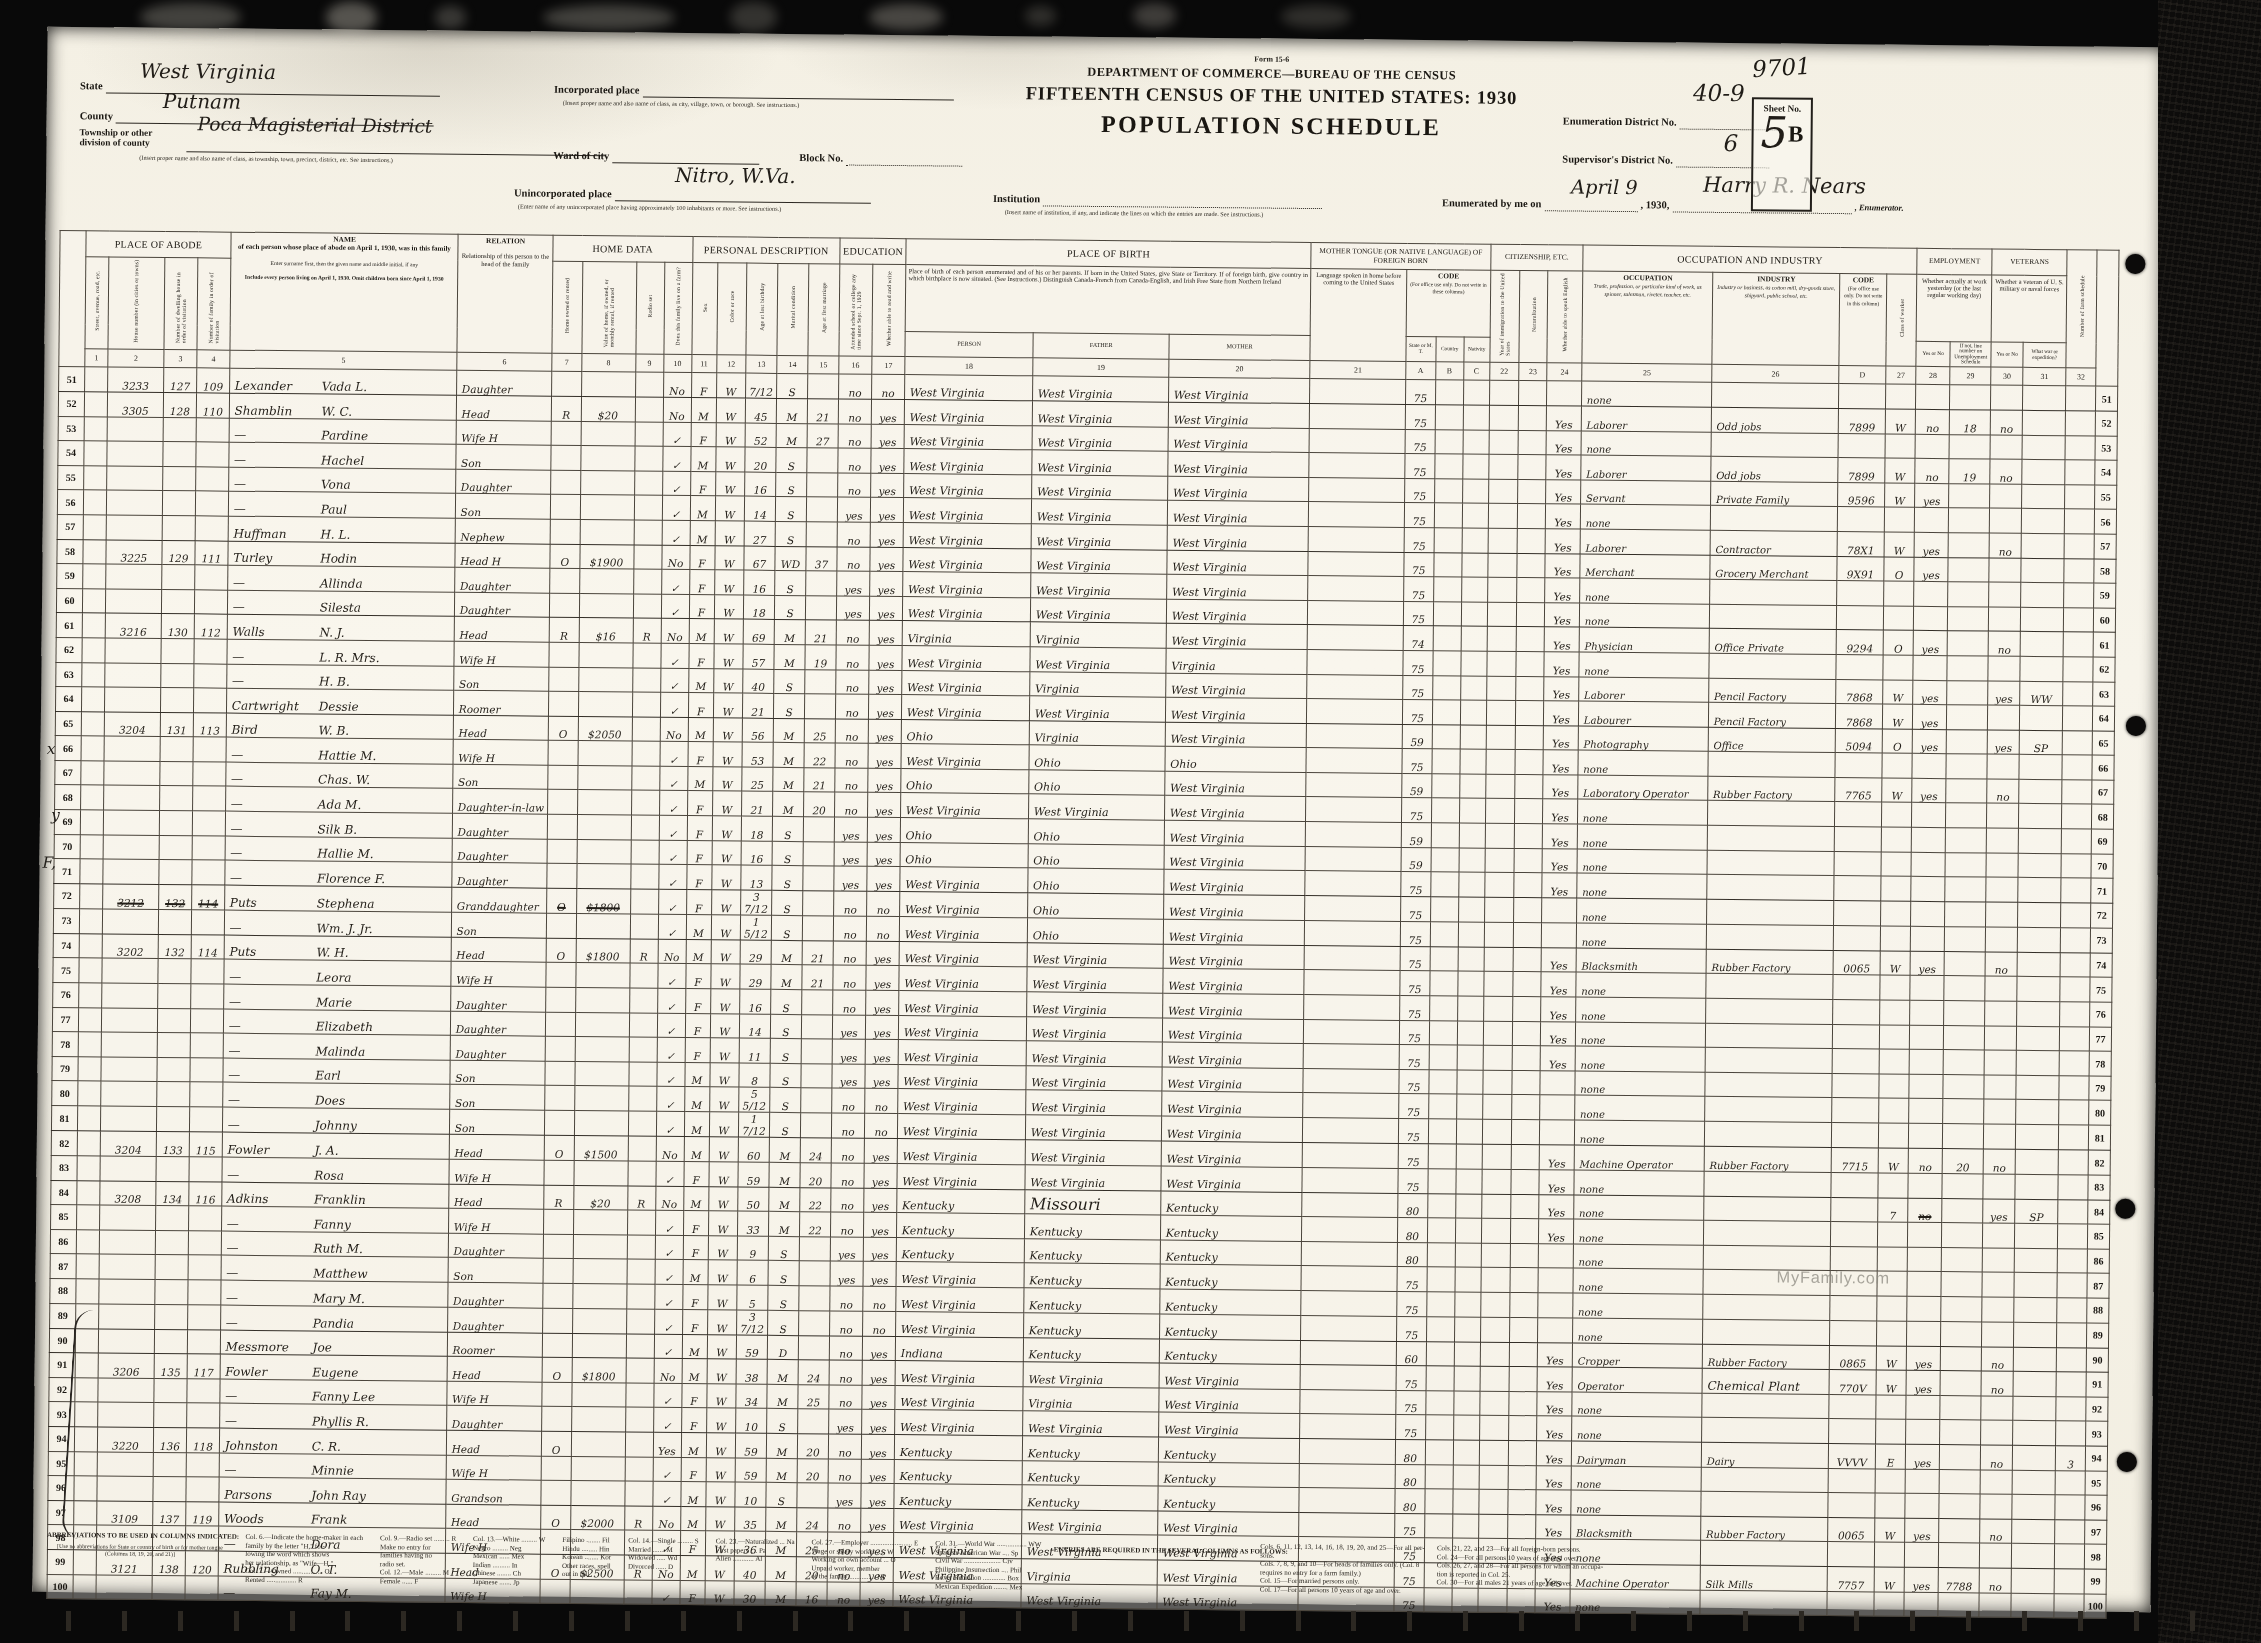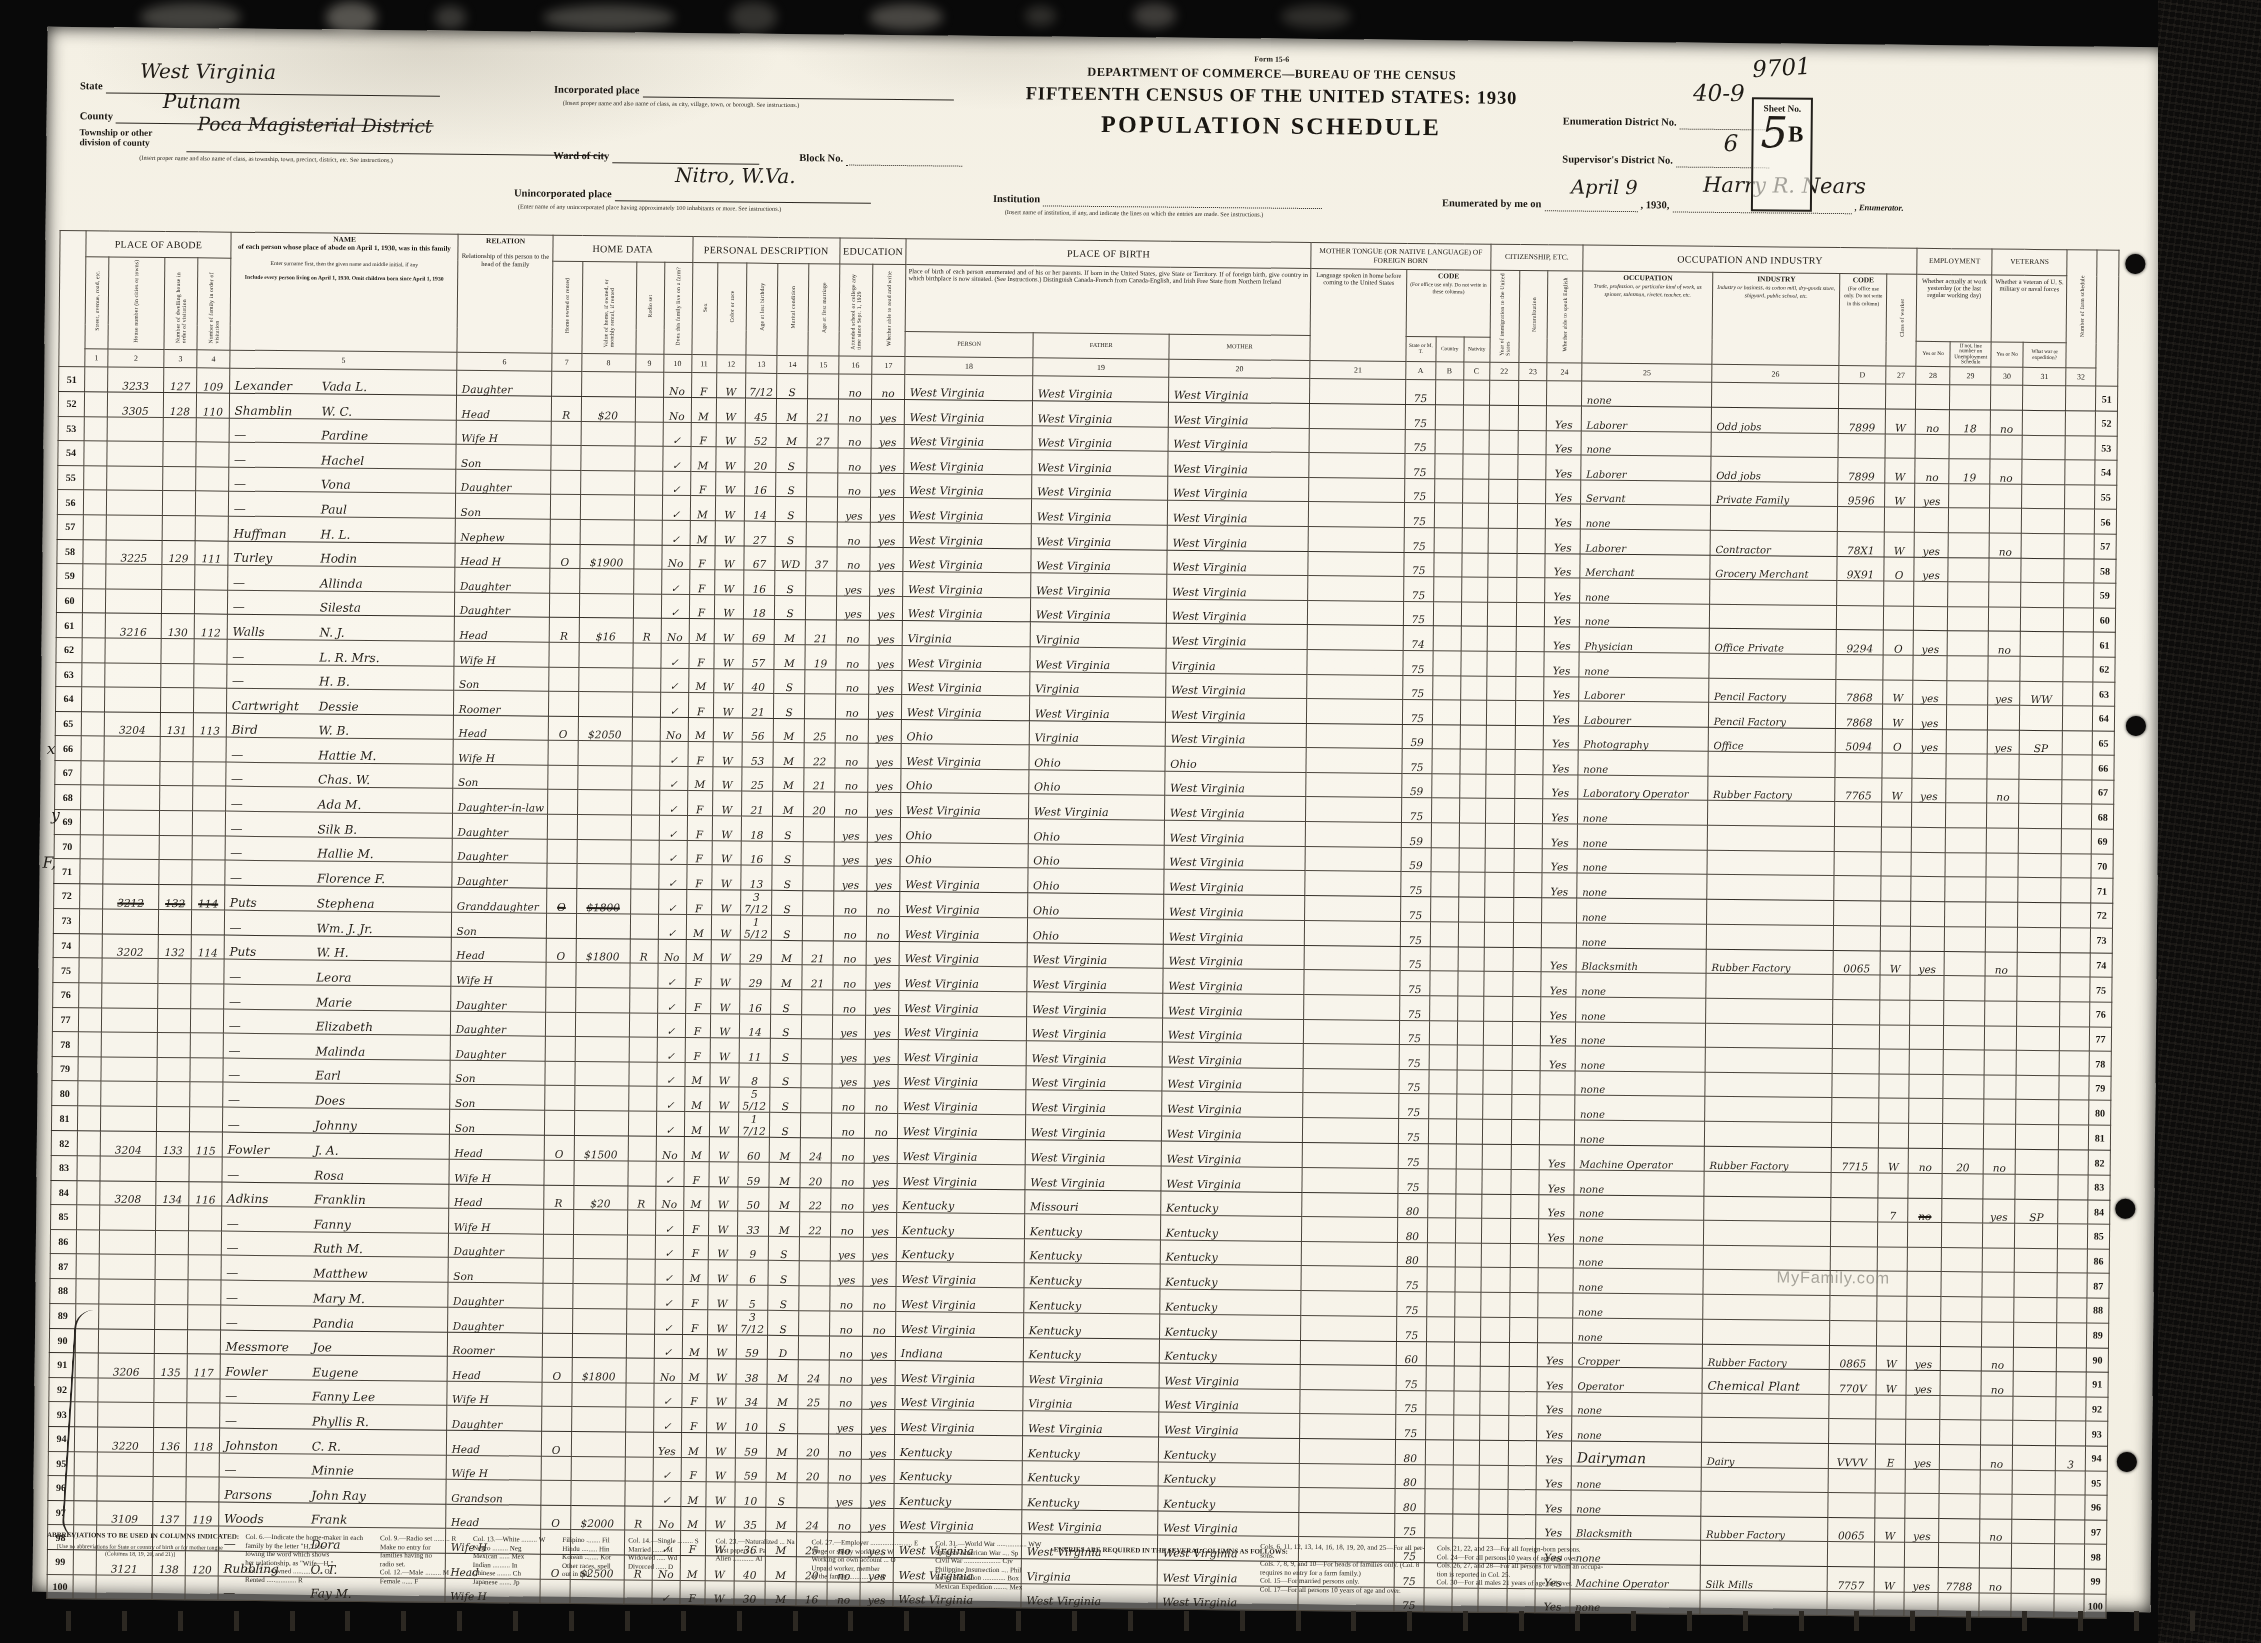--- a/index.html
+++ b/index.html
@@ -1664,21 +1664,21 @@
             <td class="hwc ct">R</td>
             <td class="hwc ct">No</td>
             <td class="hwc ct">M</td>
             <td class="hwc ct">W</td>
             <td class="hwc ct">50</td>
             <td class="hwc ct">M</td>
             <td class="hwc ct">22</td>
             <td class="hwc ct">no</td>
             <td class="hwc ct">yes</td>
             <td class="hwc lt" style="font-size: 11px;">Kentucky</td>
-            <td class="hwc lt" style="font-size: 11px;">Missouri</td>
+            <td class="hwc lt" style="font-size: 16px;">Missouri</td>
             <td class="hwc lt" style="font-size: 11px;">Kentucky</td>
             <td class="hwc lt"></td>
             <td class="hwc ct">80</td>
             <td class="hwc ct"></td>
             <td class="hwc ct"></td>
             <td class="hwc ct"></td>
             <td class="hwc ct"></td>
             <td class="hwc ct">Yes</td>
             <td class="hwc lt" style="font-size: 10px;">none</td>
             <td class="hwc lt" style="font-size: 10px;"></td>
@@ -2073,21 +2073,21 @@
             <td class="hwc lt" style="font-size: 11px;">Kentucky</td>
             <td class="hwc lt" style="font-size: 11px;">Kentucky</td>
             <td class="hwc lt" style="font-size: 11px;">Kentucky</td>
             <td class="hwc lt"></td>
             <td class="hwc ct">80</td>
             <td class="hwc ct"></td>
             <td class="hwc ct"></td>
             <td class="hwc ct"></td>
             <td class="hwc ct"></td>
             <td class="hwc ct">Yes</td>
-            <td class="hwc lt" style="font-size: 14px;">Dairyman</td>
+            <td class="hwc lt" style="font-size: 10px;">Dairyman</td>
             <td class="hwc lt" style="font-size: 10px;">Dairy</td>
             <td class="hwc ct">VVVV</td>
             <td class="hwc ct">E</td>
             <td class="hwc ct">yes</td>
             <td class="hwc ct"></td>
             <td class="hwc ct">no</td>
             <td class="hwc ct"></td>
             <td class="hwc ct">3</td>
             <td class="rn">94</td>
           </tr>

